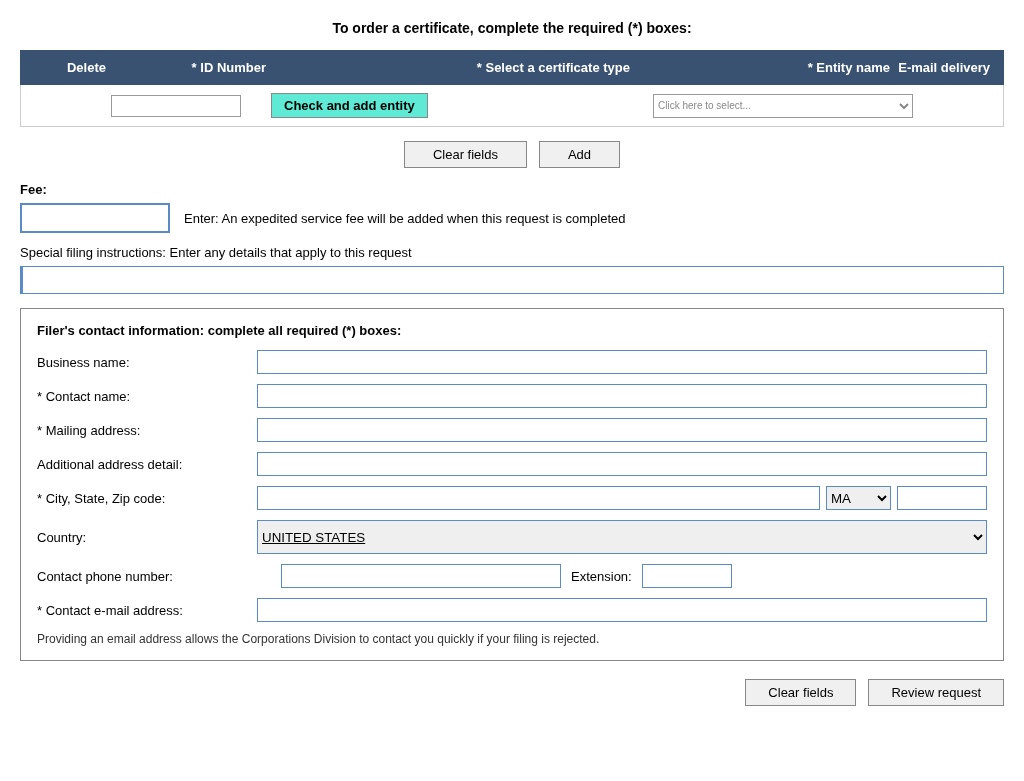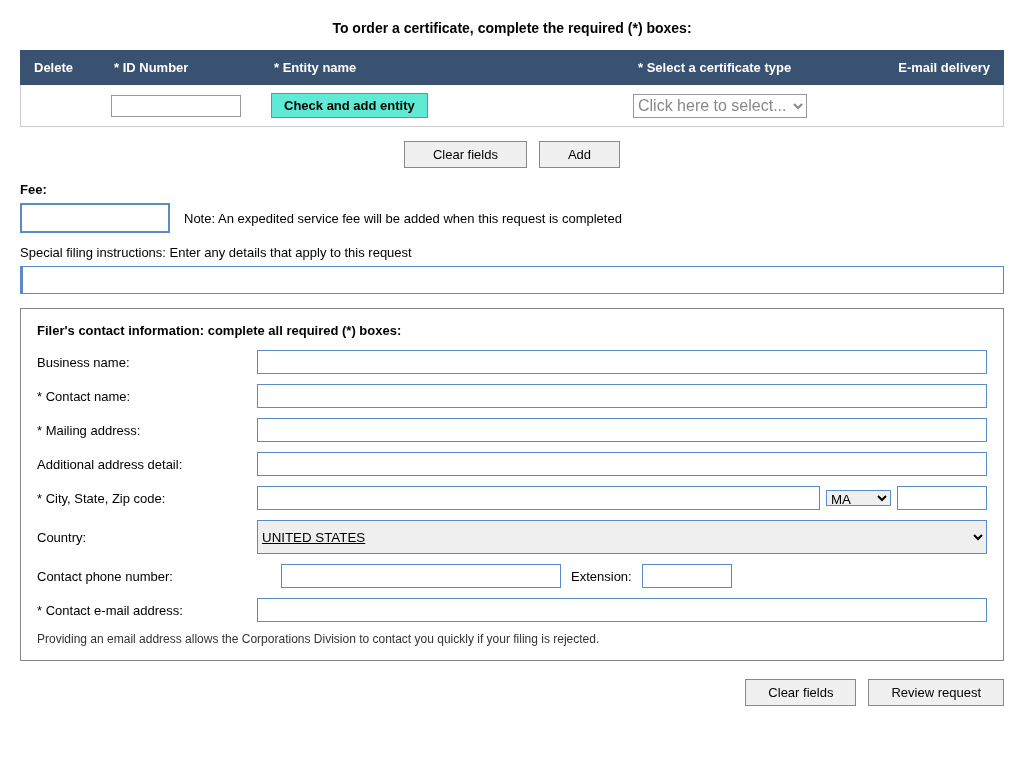--- a/index.html
+++ b/index.html
@@ -20,21 +20,21 @@
     }
     .table-header {
       background: #3a5272;
       color: #fff;
       display: grid;
       grid-template-columns: 80px 160px 1fr 260px 100px;
       padding: 8px 10px;
       font-size: 13px;
       font-weight: bold;
     }
-    .table-header .col { padding: 2px 4px; }
+    .table-header .col { padding: 2px 4px; text-align: right; }
     .table-header .col.right { text-align: right; }
     .table-row {
       display: grid;
       grid-template-columns: 80px 160px 1fr 260px 100px;
       padding: 8px 10px;
       border: 1px solid #ccc;
       border-top: none;
       align-items: center;
       background: #fff;
     }
@@ -46,26 +46,27 @@
     }
     .check-entity-btn {
       padding: 4px 12px;
       background: #5eead4;
       border: 1px solid #888;
       cursor: pointer;
       font-size: 13px;
       font-weight: bold;
     }
     .cert-select {
-      width: 174px;
+      width: 260px;
       height: 24px;
       border: 1px solid #999;
       color: #888;
-      font-size: 16px;
+      font-size: 10px;
       background: #fff;
+      margin-left: 20px;
     }
     .btn-row {
       display: flex;
       gap: 12px;
       justify-content: center;
       margin: 14px 0;
     }
     .btn {
       padding: 5px 28px;
       background: #f0f0f0;
@@ -147,21 +148,21 @@
       gap: 6px;
     }
     .city-input {
       flex: 1;
       height: 24px;
       border: 1px solid #5b8bc5;
       padding: 2px 4px;
     }
     .state-select {
       width: 65px;
-      height: 16px;
+      height: 24px;
       border: 1px solid #5b8bc5;
     }
     .zip-input {
       width: 90px;
       height: 24px;
       border: 1px solid #5b8bc5;
       padding: 2px 4px;
     }
     .country-select {
       flex: 1;
@@ -211,22 +212,22 @@
     }
   </style>
 </head>
 <body>
 
 <div class="page-title">To order a certificate, complete the required (*) boxes:</div>
 
 <div class="table-header">
   <div class="col">Delete</div>
   <div class="col">* ID Number</div>
+  <div class="col">* Select a certificate type</div>
   <div class="col">* Entity name</div>
-  <div class="col">* Select a certificate type</div>
   <div class="col right">E-mail delivery</div>
 </div>
 
 <div class="table-row">
   <div></div>
   <div>
     <input type="text" style="">
   </div>
   <div>
     <button class="check-entity-btn">Check and add entity</button>
@@ -241,21 +242,21 @@
 
 <div class="btn-row">
   <button class="btn">Clear fields</button>
   <button class="btn">Add</button>
 </div>
 
 <div class="fee-section">
   <div class="fee-label">Fee:</div>
   <div class="fee-row">
     <input type="text" class="fee-input" style="">
-    <span class="fee-note">Note: An expedited service fee will be added when this request is completed</span>
+    <span class="fee-note">Enter: An expedited service fee will be added when this request is completed</span>
   </div>
 </div>
 
 <div class="special-section">
   <div class="special-label">
     <span>Special filing instructions:</span>
     <span>Enter any details that apply to this request</span>
   </div>
   <input type="text" class="special-input" style="">
 </div>

